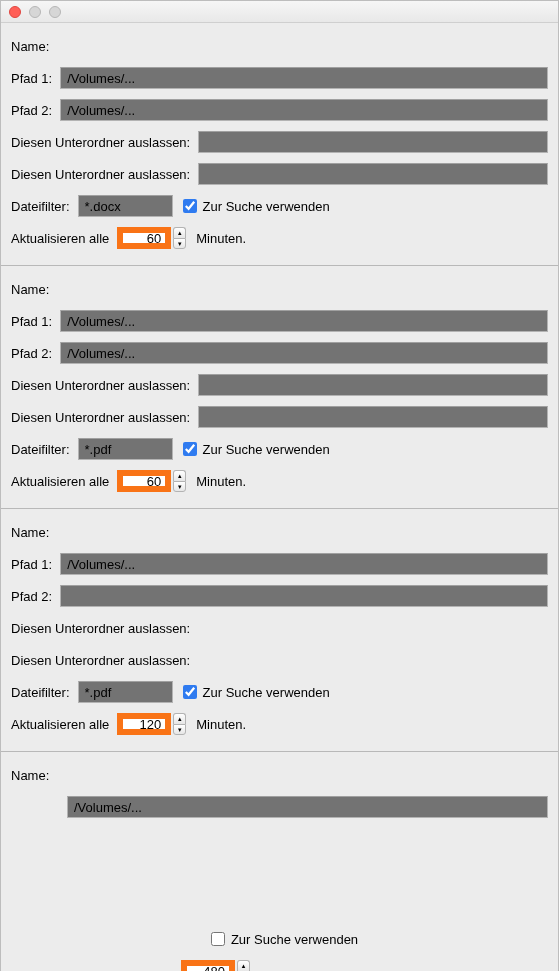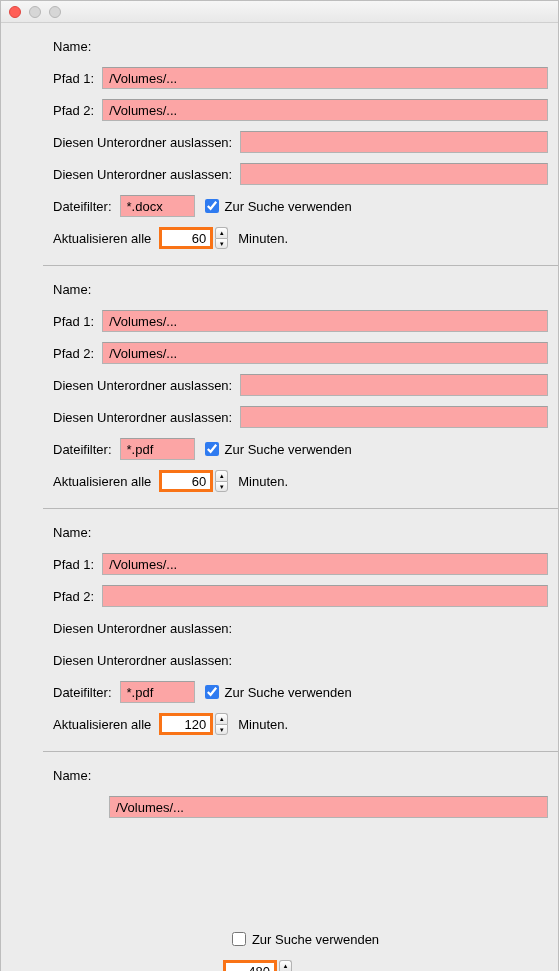--- a/index.html
+++ b/index.html
@@ -34,72 +34,71 @@
   }
   .tl-btn.close { background: #ff5f57; border-color: #e04640; }
 
   .content {
     padding: 0;
   }
 
   .group {
     border-top: 1px solid #b8b8b8;
     padding: 12px 10px 16px 10px;
-    margin-left: 42px;
   }
   .group:first-child { border-top: none; }
 
   .row {
     display: flex;
     align-items: center;
     min-height: 22px;
     margin-bottom: 10px;
   }
   .row:last-child { margin-bottom: 0; }
 
   .lbl {
     white-space: nowrap;
     margin-right: 8px;
   }
 
   input[type=text].field, .field {
     height: 22px;
     border: 1px solid #b3b3b3;
     border-top-color: #a0a0a0;
-    background: #fca5a5;
+    background: #737373;
     font: inherit;
     padding: 1px 6px;
     line-height: 18px;
   }
 
   .name-field { width: 253px; }
   .name-field.focused {
     outline: 3px solid rgba(88,154,236,0.9);
     outline-offset: -1px;
   }
 
   .path-field { flex: 1; }
 
   .subfolder-lbl { } 
 
   .subfolder-field { flex: 1; }
 
-  .filter-field { width: 75px; }
+  .filter-field { width: 95px; }
 
   .check {
     width: 14px; height: 14px;
     margin: 0 6px 0 10px;
     accent-color: #2f7bf0;
   }
   .check-lbl { }
 
   .refresh-num {
     width: 54px;
     height: 22px;
-    border: 3px solid #f97316;
+    border: 6px solid #f97316;
     background: #fff;
     font: inherit;
     padding: 1px 4px;
     text-align: right;
   }
   .stepper {
     width: 13px;
     height: 22px;
     display: flex;
     flex-direction: column;

